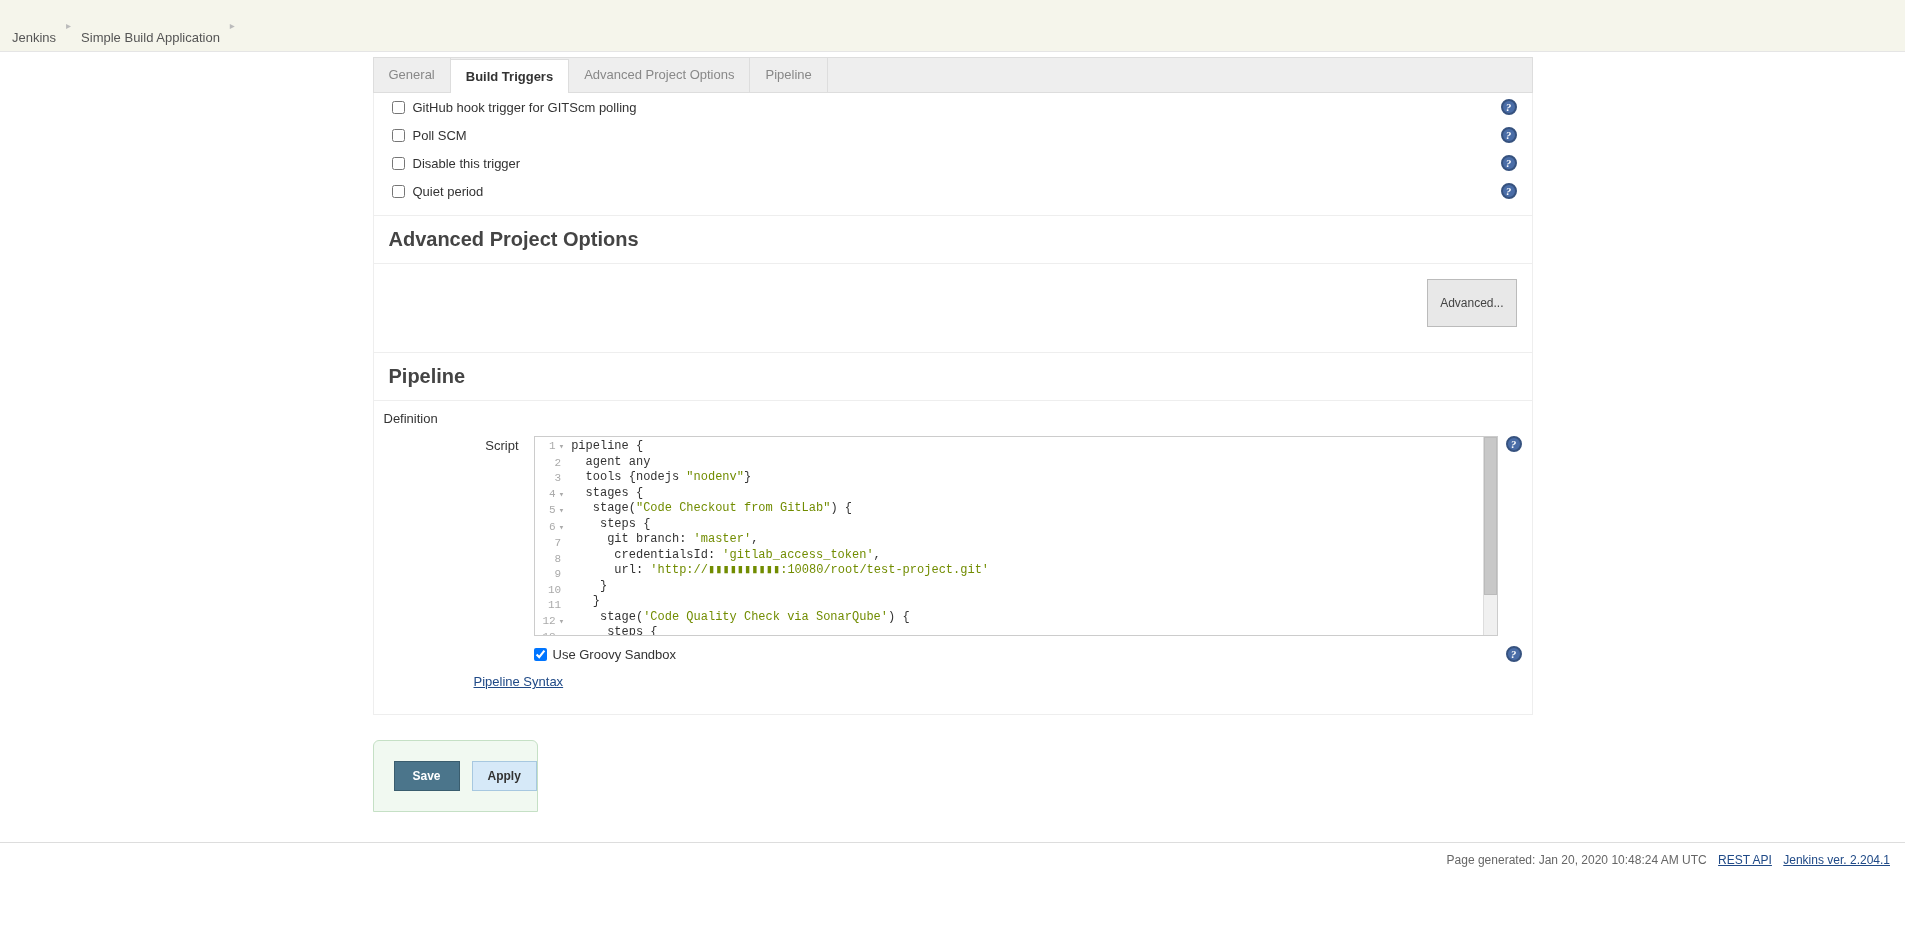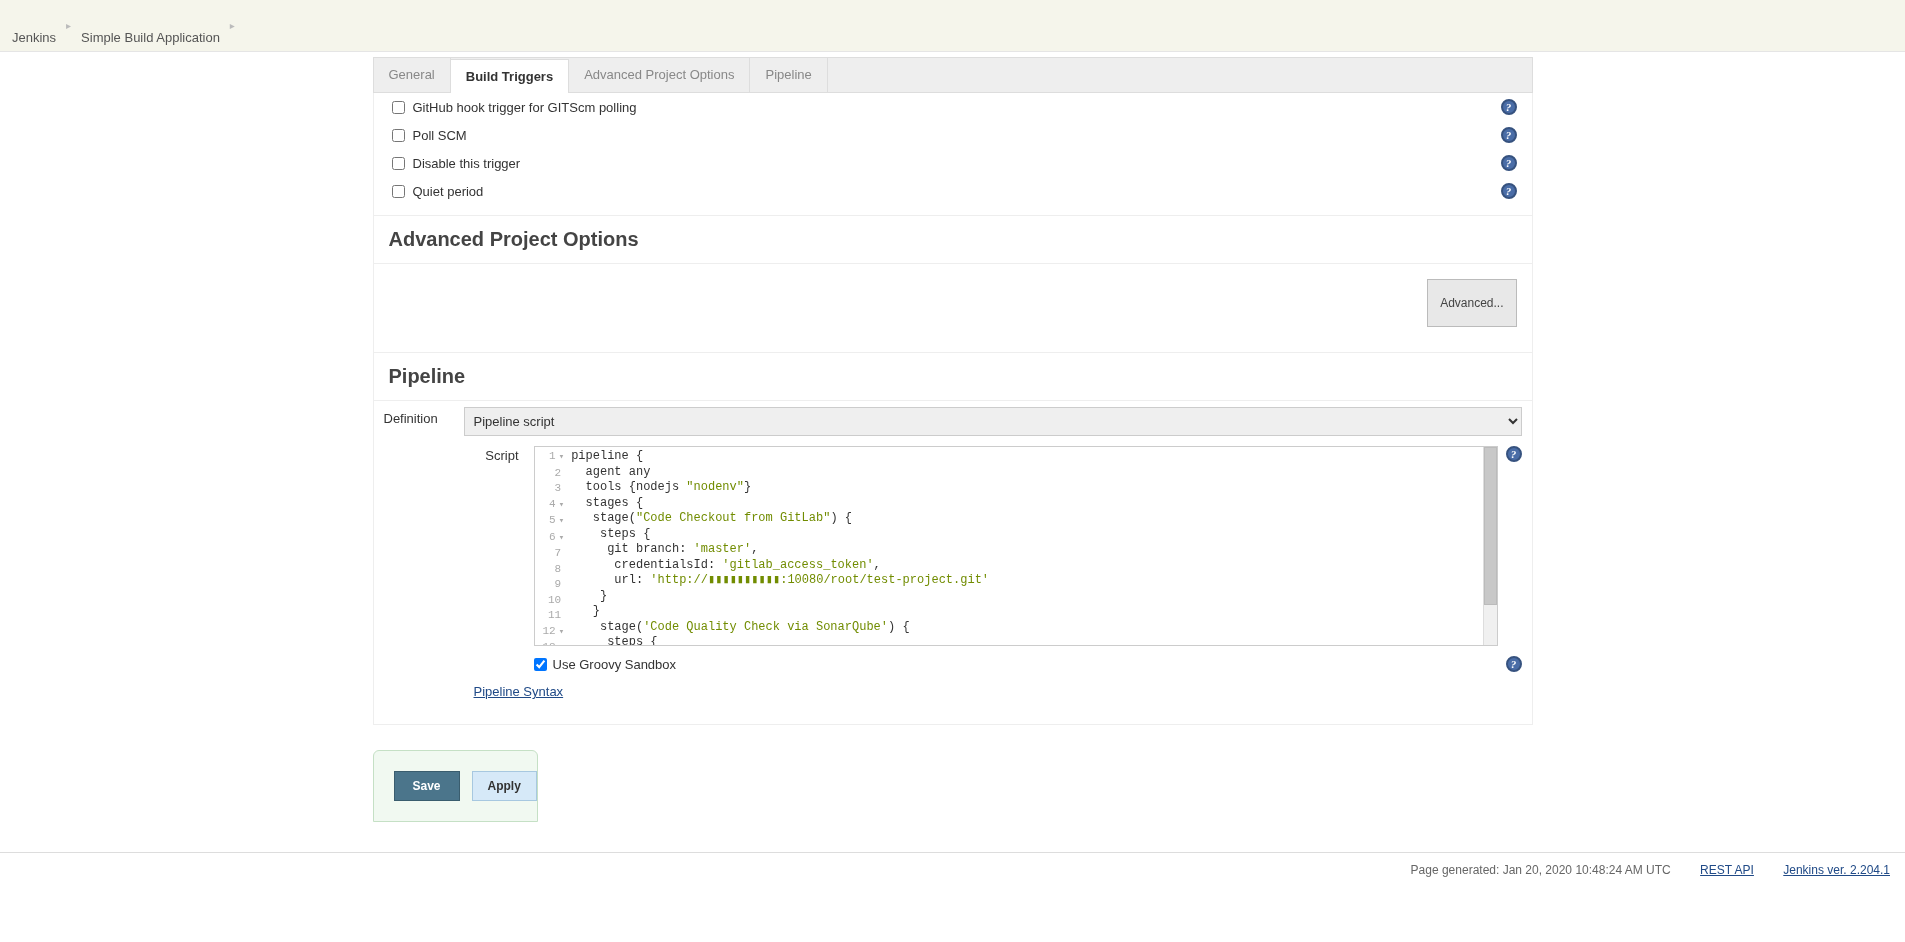--- a/index.html
+++ b/index.html
@@ -60,21 +60,21 @@
 .syntax-row { padding: 6px 10px 15px 100px; }
 .syntax-row a { color: #204a87; text-decoration: underline; font-size: 13px; }
 
 
 .button-bar { margin-top: 25px; padding: 20px 20px; background: #f1f9f1; border: 1px solid #c5e0c5; border-radius: 6px 6px 0 0; display: flex; gap: 12px; width: 165px; }
 .btn-save { background: #4b758b; color: #fff; border: 1px solid #3a5d6e; padding: 7px 18px; font-size: 12px; font-weight: bold; cursor: pointer; }
 .btn-apply { background: #d6e9f8; color: #333; border: 1px solid #a7c8e0; padding: 7px 15px; font-size: 12px; font-weight: bold; cursor: pointer; }
 
 
 .footer { border-top: 1px solid #ddd; padding: 10px 15px; text-align: right; color: #666; font-size: 12px; margin-top: 30px; }
-.footer a { color: #204a87; margin-left: 26px; }
+.footer a { color: #204a87; margin-left: 8px; }
 </style>
 </head>
 <body>
 
 <div class="breadcrumb">
   <a href="#">Jenkins</a>
   <span class="sep">▸</span>
   <a href="#">Simple Build Application</a>
   <span class="sep">▸</span>
 </div>
@@ -120,23 +120,20 @@
 
     <div class="section-header">Advanced Project Options</div>
     <div class="advanced-row">
       <button class="btn-adv">Advanced...</button>
     </div>
 
     <div class="section-header">Pipeline</div>
 
     <div class="form-row">
       <div class="form-label">Definition</div>
-      <div class="form-value">
-        <select><option>Pipeline script</option></select>
-      </div>
     </div>
 
     <div class="script-wrap">
       <div class="script-label">Script</div>
       <div class="editor-col">
         <div class="editor">
           <div class="gutter">
 1<span class="fold">▾</span><br>2<br>3<br>4<span class="fold">▾</span><br>5<span class="fold">▾</span><br>6<span class="fold">▾</span><br>7<br>8<br>9<br>10<br>11<br>12<span class="fold">▾</span><br>13<span class="fold">▾</span><br>14<br>15<br>16<br>17<br>
           </div>
           <div class="code" id="code-area">pipeline {

